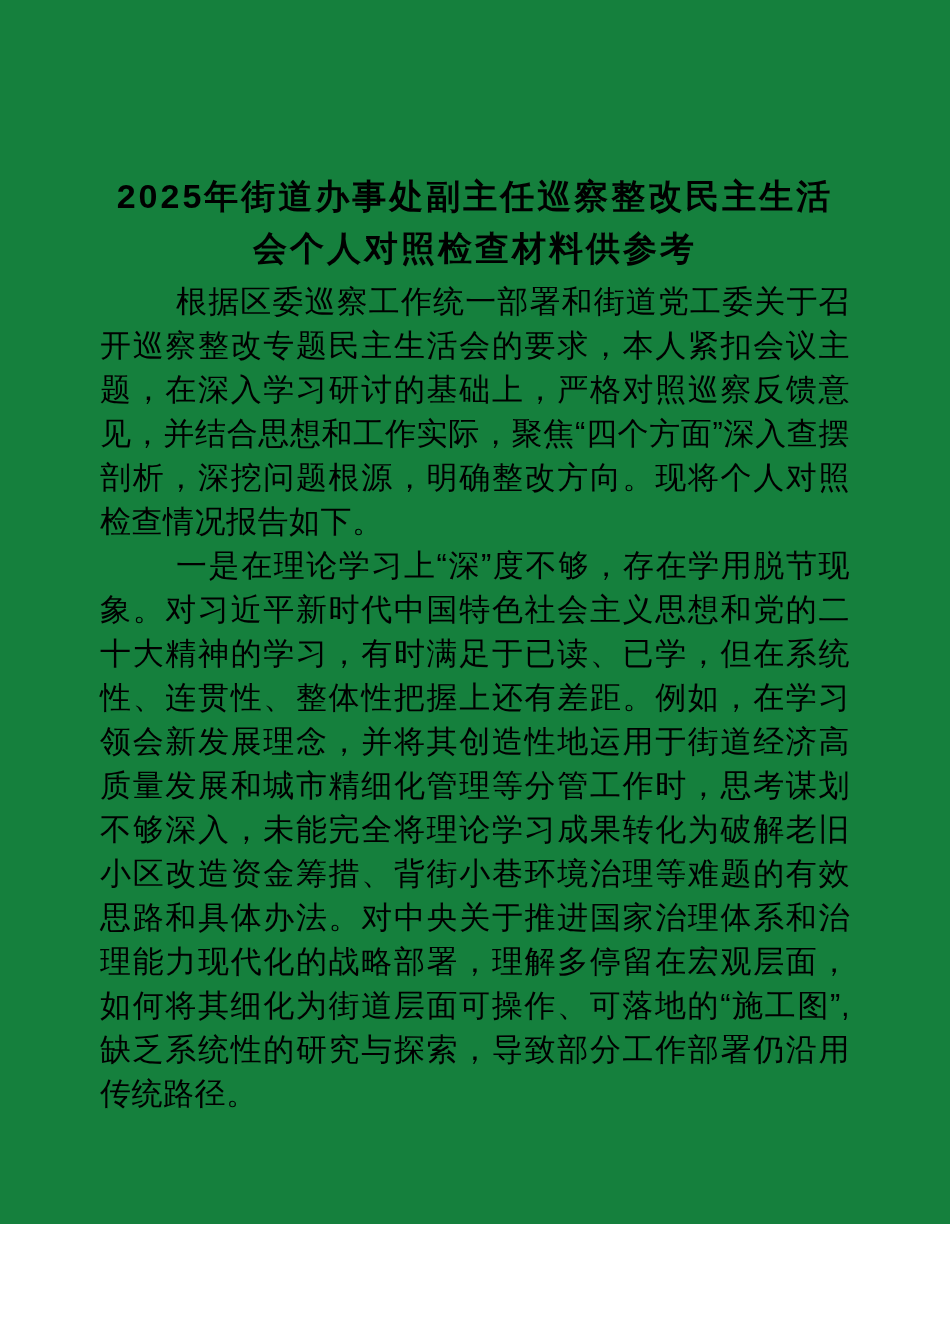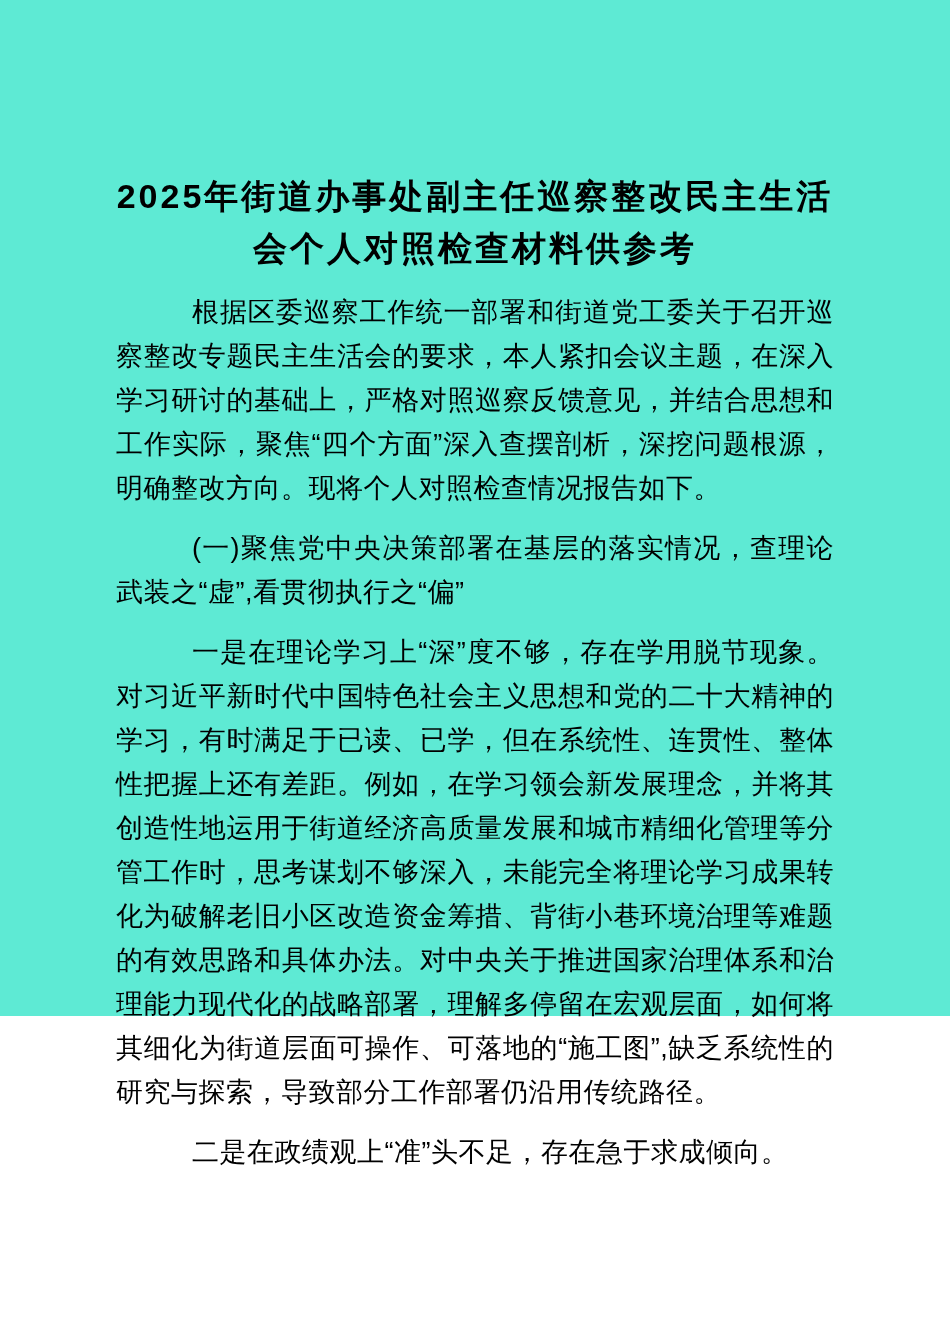--- a/index.html
+++ b/index.html
@@ -10,51 +10,49 @@
   body {
     width: 950px;
     height: 1344px;
     overflow: hidden;
     color: #000000;
     font-family: "Liberation Sans", "DejaVu Sans", sans-serif;
   }
   .page {
     box-sizing: border-box;
     width: 950px;
-    height: 1016px;
-    background: #5eead4;
+    height: 1224px;
+    background: #15803d;
     padding: 170px 100px 0 100px;
   }
   .doc-title {
     margin: 0 0 6px 0;
     font-size: 34px;
     font-weight: 700;
     line-height: 52px;
     letter-spacing: 3px;
     text-align: center;
     color: #000000;
   }
   .doc-body {
     width: 750px;
   }
   .para {
-    margin: 16px;
-    font-size: 27px;
+    margin: 0;
+    font-size: 31px;
     font-weight: 400;
     line-height: 44px;
     letter-spacing: 0.5px;
     text-indent: 76px;
     text-align: justify;
     color: #000000;
   }
 </style>
 </head>
 <body>
 
 <div class="page">
   <h1 class="doc-title">2025年街道办事处副主任巡察整改民主生活会个人对照检查材料供参考</h1>
   <div class="doc-body">
       <p class="para body">根据区委巡察工作统一部署和街道党工委关于召开巡察整改专题民主生活会的要求，本人紧扣会议主题，在深入学习研讨的基础上，严格对照巡察反馈意见，并结合思想和工作实际，聚焦“四个方面”深入查摆剖析，深挖问题根源，明确整改方向。现将个人对照检查情况报告如下。</p>
-      <p class="para subsection-heading">(一)聚焦党中央决策部署在基层的落实情况，查理论武装之“虚”,看贯彻执行之“偏”</p>
       <p class="para body">一是在理论学习上“深”度不够，存在学用脱节现象。对习近平新时代中国特色社会主义思想和党的二十大精神的学习，有时满足于已读、已学，但在系统性、连贯性、整体性把握上还有差距。例如，在学习领会新发展理念，并将其创造性地运用于街道经济高质量发展和城市精细化管理等分管工作时，思考谋划不够深入，未能完全将理论学习成果转化为破解老旧小区改造资金筹措、背街小巷环境治理等难题的有效思路和具体办法。对中央关于推进国家治理体系和治理能力现代化的战略部署，理解多停留在宏观层面，如何将其细化为街道层面可操作、可落地的“施工图”,缺乏系统性的研究与探索，导致部分工作部署仍沿用传统路径。</p>
-      <p class="para body">二是在政绩观上“准”头不足，存在急于求成倾向。</p>
     </div>
 </div>
 
 </body></html>

